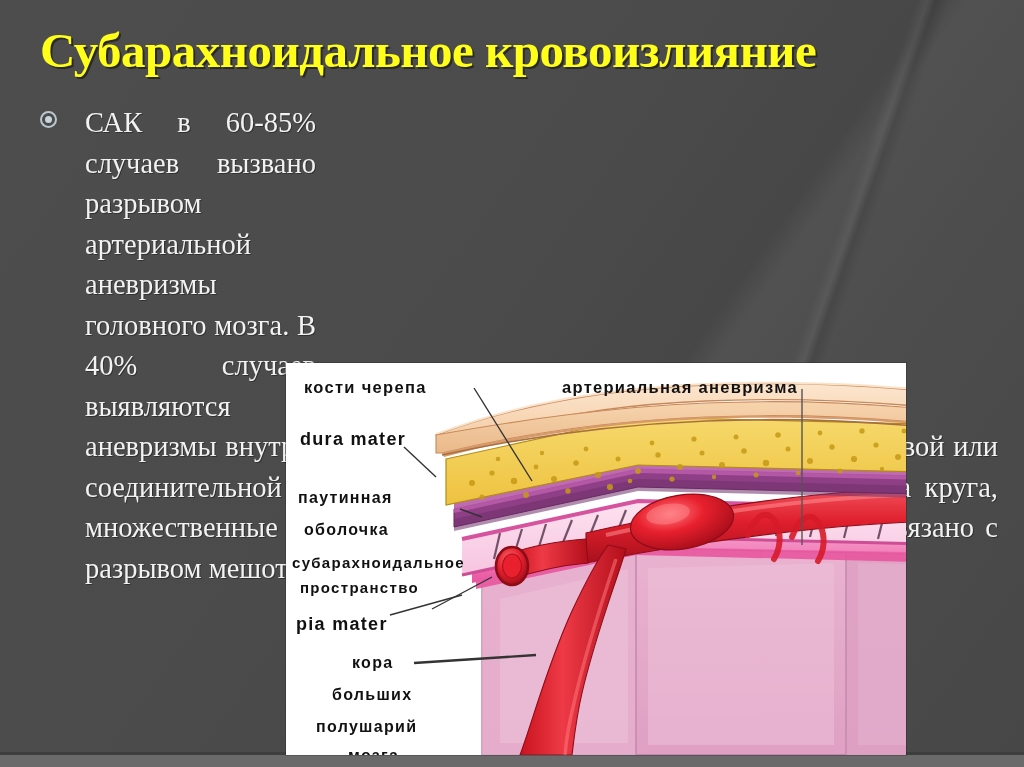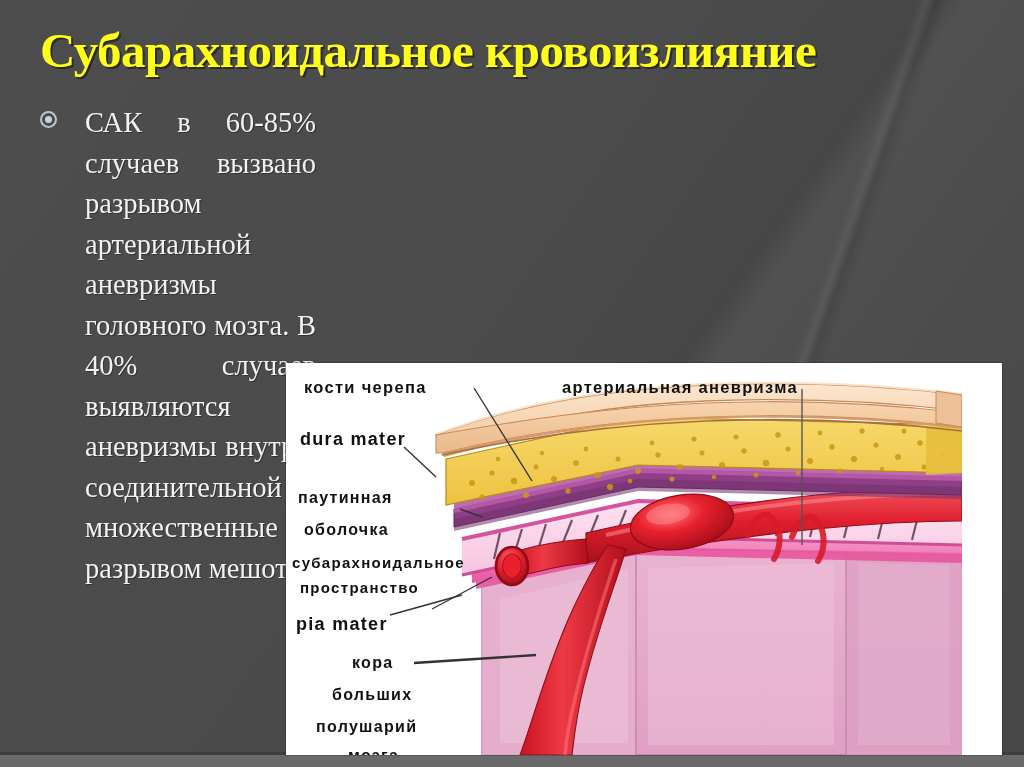--- a/index.html
+++ b/index.html
@@ -62,21 +62,21 @@
     font-size:28.5px;line-height:40.5px;
     text-align:justify;
     text-shadow:1px 1px 0 rgba(0,0,0,.35);
   }
   #bodytext .shape-float{
     float:right;width:682px;height:290px;shape-outside:none;
   }
 
   
   #diagram{
-    position:absolute;left:286px;top:363px;width:716px;height:392px;
+    position:absolute;left:286px;top:363px;width:620px;height:392px;
     background:#ffffff;
     overflow:hidden;
     box-shadow:0 0 0 1px rgba(0,0,0,.18);
   }
   #diagram svg{display:block;width:676px;height:392px;}
   .dlabel{
     font-family:"Liberation Sans", sans-serif;
     font-weight:bold;
     fill:#111111;
     letter-spacing:1.3px;

